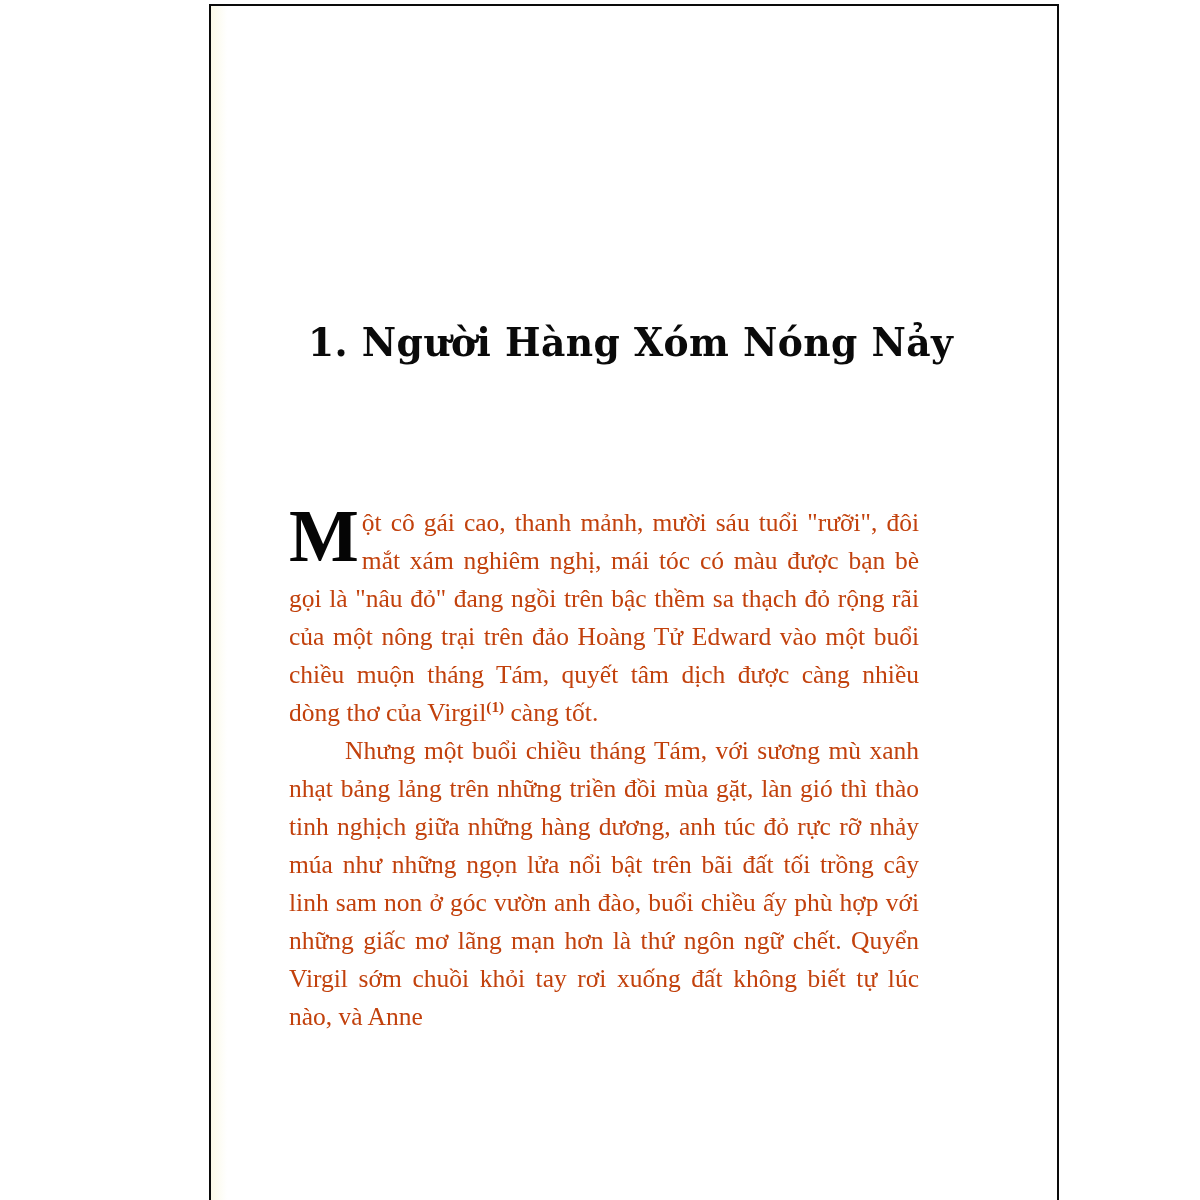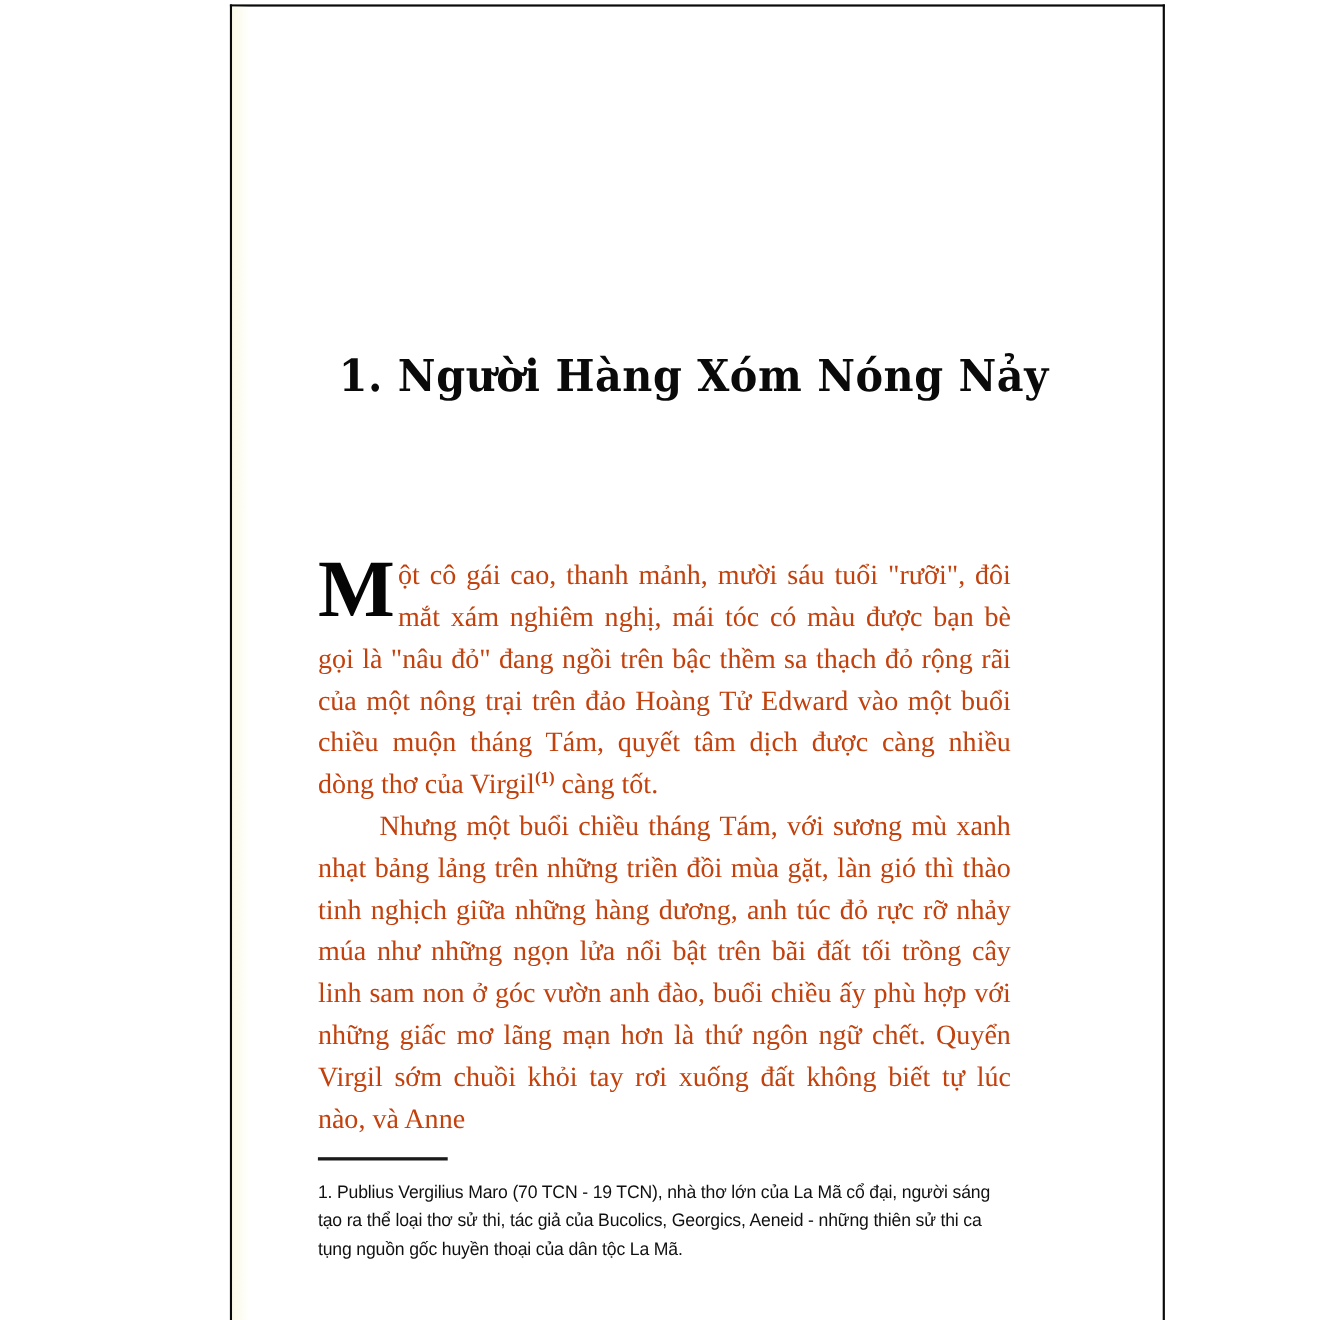--- a/index.html
+++ b/index.html
@@ -152,19 +152,15 @@
     <h1 class="chapter-title">1. Người Hàng Xóm Nóng Nảy</h1>
 
     <div class="body-copy">
 
       <p class="para para-first"><span>Một cô gái cao, thanh mảnh, mười sáu tuổi "rưỡi", đôi mắt xám nghiêm nghị, mái tóc có màu được bạn bè gọi là "nâu đỏ" đang ngồi trên bậc thềm sa thạch đỏ rộng rãi của một nông trại trên đảo Hoàng Tử Edward vào một buổi chiều muộn tháng Tám, quyết tâm dịch được càng nhiều dòng thơ của Virgil</span><sup class="fn-ref">(1)</sup><span> càng tốt.</span></p>
 
       <p class="para para-indent">Nhưng một buổi chiều tháng Tám, với sương mù xanh nhạt bảng lảng trên những triền đồi mùa gặt, làn gió thì thào tinh nghịch giữa những hàng dương, anh túc đỏ rực rỡ nhảy múa như những ngọn lửa nổi bật trên bãi đất tối trồng cây linh sam non ở góc vườn anh đào, buổi chiều ấy phù hợp với những giấc mơ lãng mạn hơn là thứ ngôn ngữ chết. Quyển Virgil sớm chuồi khỏi tay rơi xuống đất không biết tự lúc nào, và Anne</p>
 
     </div>
 
-    <div class="footnote-block">
-      <div class="footnote-rule"></div>
-      <p class="footnote-text">1. Publius Vergilius Maro (70 TCN - 19 TCN), nhà thơ lớn của La Mã cổ đại, người sáng tạo ra thể loại thơ sử thi, tác giả của Bucolics, Georgics, Aeneid - những thiên sử thi ca tụng nguồn gốc huyền thoại của dân tộc La Mã.</p>
-    </div>
 
   </div>
 </div>
 
 </body></html>

